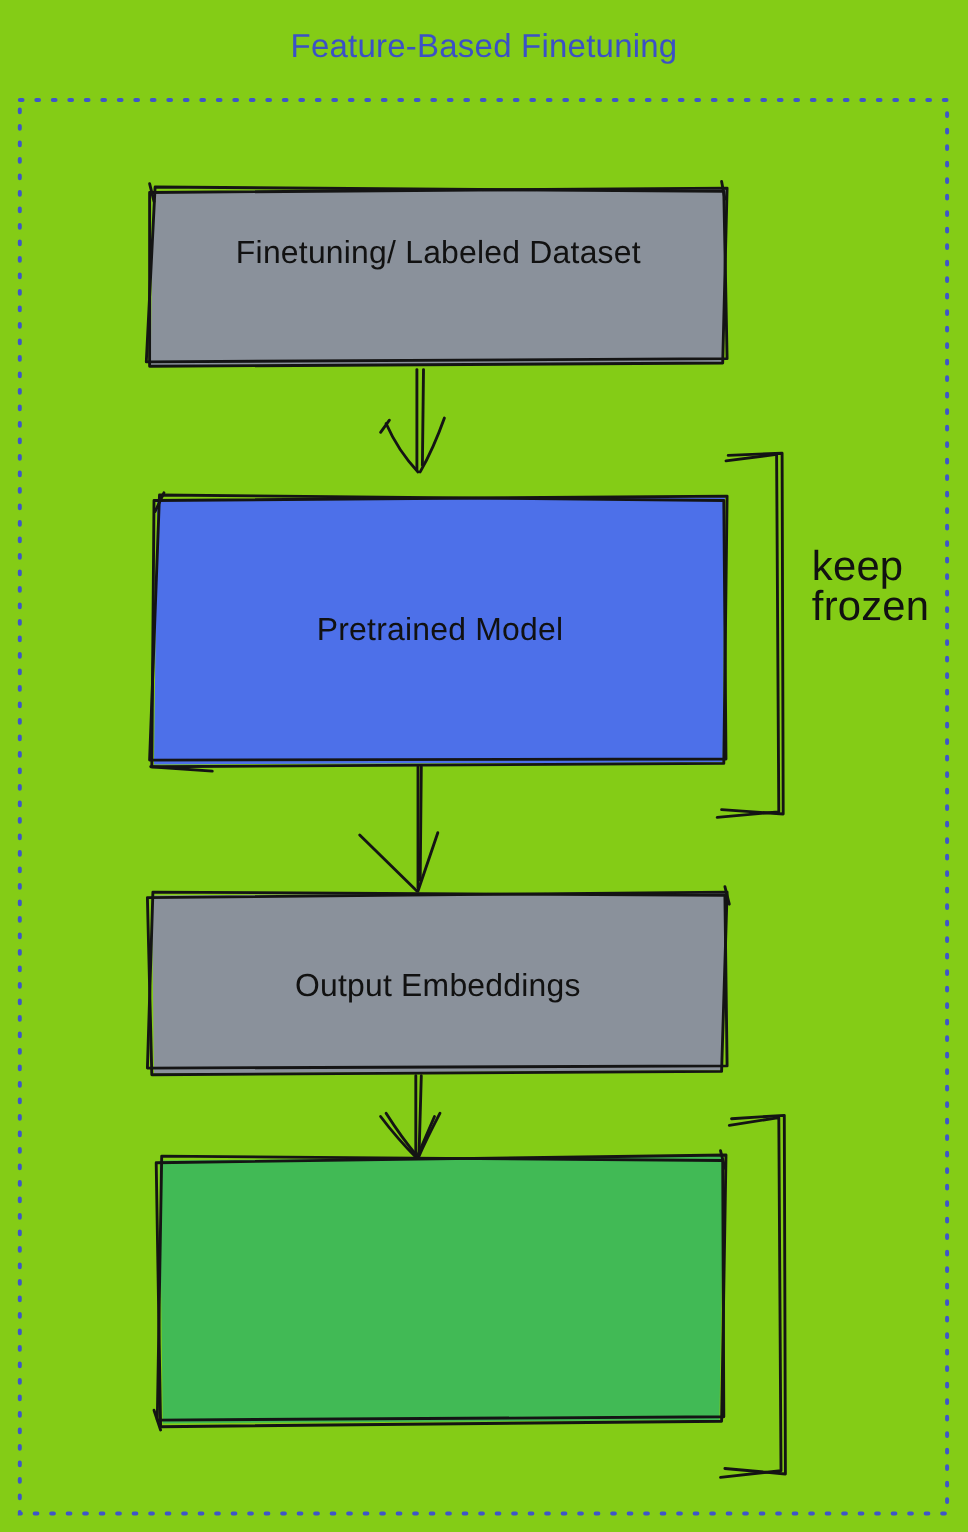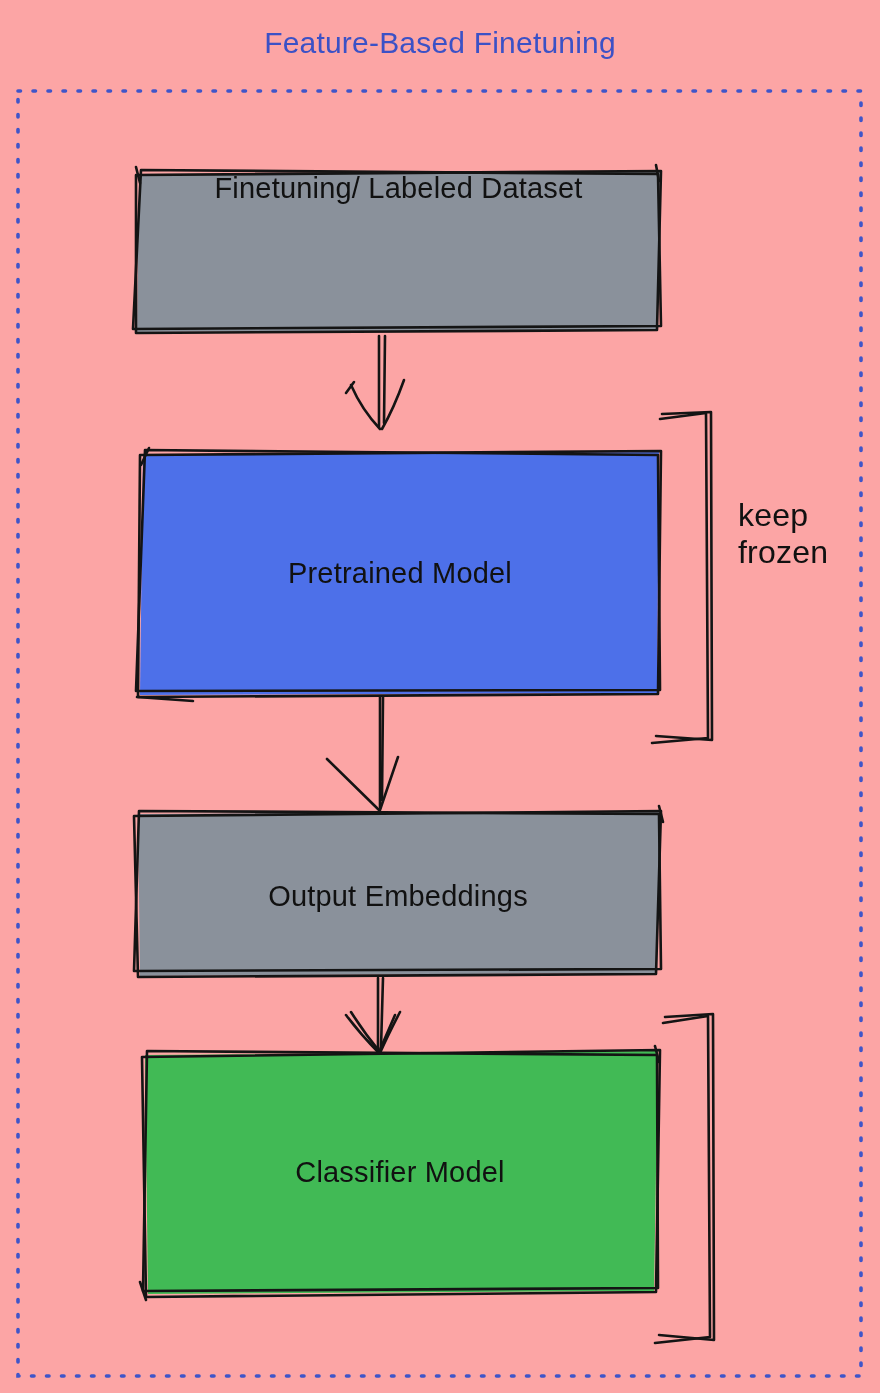--- a/index.html
+++ b/index.html
@@ -2,21 +2,21 @@
 <html><head>
 <meta charset="utf-8">
 <style>
   * { margin: 0; padding: 0; box-sizing: border-box; }
   html, body { background: #ffffff; }
   body { font-family: "Liberation Sans", sans-serif; }
   .canvas {
     position: relative;
     width: 880px;
     height: 1393px;
-    background: #fca5a5;
+    background: #84cc16;
     overflow: hidden;
   }
   .canvas svg { position: absolute; left: 0; top: 0; }
   .title {
     position: absolute;
     top: 26px;
     left: 0;
     width: 880px;
     text-align: center;
     font-size: 30px;
@@ -27,26 +27,26 @@
     position: absolute;
     color: #111111;
     font-size: 29px;
     letter-spacing: 0.2px;
   }
   .box-label {
     display: flex;
     justify-content: center;
     text-align: center;
   }
-  .lbl-box1 { left: 137px; top: 172px; width: 523px; height: 159px; align-items: flex-start; }
+  .lbl-box1 { left: 137px; top: 172px; width: 523px; height: 159px; align-items: flex-start; padding-top: 42px; }
   .lbl-box2 { left: 140px; top: 452px; width: 520px; height: 242px; align-items: center; text-align: center; }
   .lbl-box3 { left: 136px; top: 812px; width: 524px; height: 169px; align-items: center; }
   .lbl-box4 { left: 142px; top: 1051px; width: 516px; height: 243px; align-items: center; }
   .side-note {
-    font-size: 32px;
+    font-size: 38px;
     line-height: 37px;
   }
   .note-keep-frozen { left: 738px; top: 497px; width: 96px; }
   .note-train-update { left: 740px; top: 1098px; width: 106px; }
 </style>
 </head>
 <body>
 
 <div class="canvas">
 
@@ -109,18 +109,17 @@
   </svg>
 
   <div class="title" style="color: rgb(59, 81, 198);">Feature-Based Finetuning</div>
 
   <div class="label box-label lbl-box1" style="color: rgb(17, 17, 17);">Finetuning/ Labeled Dataset</div>
 
   <div class="label box-label lbl-box2" style="color: rgb(17, 17, 17);">Pretrained Model</div>
 
   <div class="label box-label lbl-box3" style="color: rgb(17, 17, 17);">Output Embeddings</div>
 
-  <div class="label box-label lbl-box4" style="color: rgb(17, 17, 17);">Classifier Model</div>
 
   <div class="label side-note note-keep-frozen" style="color: rgb(17, 17, 17);">keep frozen</div>
 
 
 </div>
 
 </body></html>

